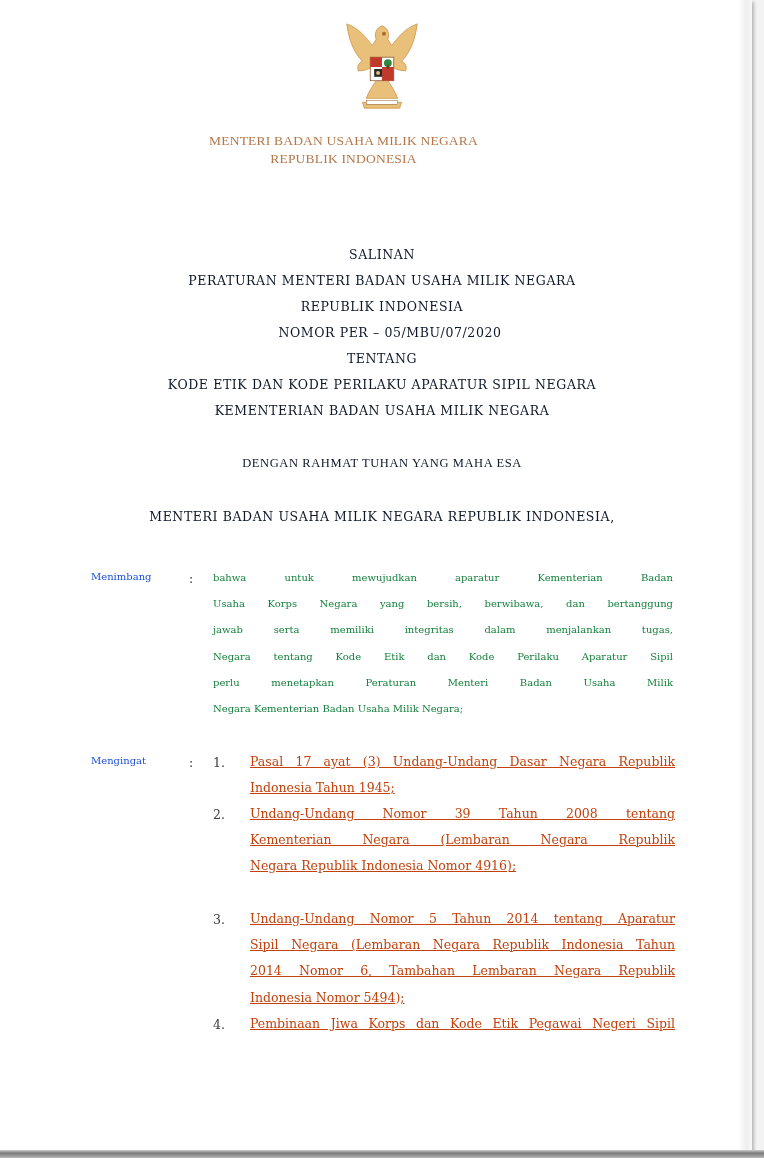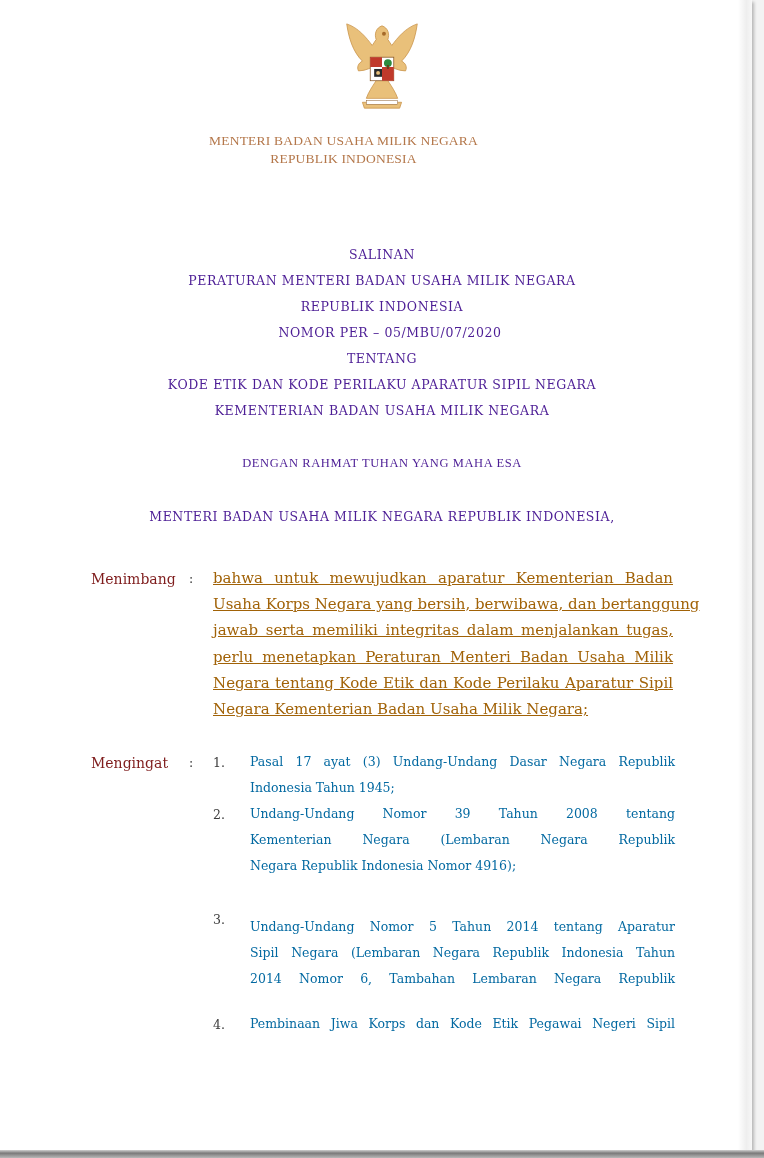--- a/index.html
+++ b/index.html
@@ -23,41 +23,41 @@
       background: linear-gradient(to bottom, #cfcfcf, #7a7a7a 40%, #b8b8b8);
     }
     .emblem { position: absolute; left: 333px; top: 18px; width: 98px; height: 98px; }
     .letterhead {
       position: absolute; left: 0; width: 687px; text-align: center;
       color: #b4774a; font-family: "Liberation Serif", serif;
       font-size: 13.5px; letter-spacing: 0.2px;
     }
     .center-line {
       position: absolute; left: 0; width: 764px; text-align: center;
-      font-size: 12.5px; letter-spacing: 0.6px; color: #4c1d95;
+      font-size: 12.5px; letter-spacing: 0.6px; color: #0f172a;
       white-space: nowrap;
     }
     .label {
-      position: absolute; font-size: 14px; color: #7f1d1d; white-space: nowrap;
+      position: absolute; font-size: 10px; color: #1d4ed8; white-space: nowrap;
     }
     .colon { position: absolute; font-size: 12.5px; color: #3c3c3c; }
     .body-block {
       position: absolute; left: 213px; width: 460px;
-      font-size: 15px; line-height: 26.2px; text-align: justify;
-      text-align-last: left; color: #a16207; text-decoration: underline;
+      font-size: 10px; line-height: 26.2px; text-align: justify;
+      text-align-last: left; color: #15803d;
     }
     .line { display: block; text-align: justify; text-align-last: justify; height: 26.2px; white-space: nowrap; }
     .line.last { text-align-last: left; }
     .list-item { position: absolute; left: 213px; width: 462px; }
     .list-num {
       position: absolute; left: 0; top: 0; width: 30px; font-size: 12.5px; color: #3c3c3c;
     }
     .list-text {
       position: absolute; left: 37px; width: 425px;
-      font-size: 12.5px; line-height: 26.2px; color: #0369a1;
+      font-size: 12.5px; line-height: 26.2px; color: #c2410c; text-decoration: underline;
     }
     .list-text .line { text-align: justify; text-align-last: justify; }
     .list-text .line.last { text-align-last: left; }
   </style>
 </head>
 <body>
 
 <div class="page"></div>
 <div class="right-edge"></div>
 <div class="bottom-edge"></div>
@@ -90,22 +90,22 @@
 <div class="center-line" style="top:403px;">KEMENTERIAN BADAN USAHA MILIK NEGARA</div>
 <div class="center-line" style="top:456px;font-family:Liberation Serif, serif;">DENGAN RAHMAT TUHAN YANG MAHA ESA</div>
 <div class="center-line" style="top:509px;">MENTERI BADAN USAHA MILIK NEGARA REPUBLIK INDONESIA,</div>
 
 <div class="label" style="left:91px; top:571px;">Menimbang</div>
 <div class="colon" style="left:189px; top:571px;">:</div>
 <div class="body-block" style="top:565px;">
   <span class="line">bahwa untuk mewujudkan aparatur Kementerian Badan</span>
   <span class="line">Usaha Korps Negara yang bersih, berwibawa, dan bertanggung</span>
   <span class="line">jawab serta memiliki integritas dalam menjalankan tugas,</span>
+  <span class="line">Negara tentang Kode Etik dan Kode Perilaku Aparatur Sipil</span>
   <span class="line">perlu menetapkan Peraturan Menteri Badan Usaha Milik</span>
-  <span class="line">Negara tentang Kode Etik dan Kode Perilaku Aparatur Sipil</span>
   <span class="line last">Negara Kementerian Badan Usaha Milik Negara;</span>
 </div>
 
 <div class="label" style="left:91px; top:755px;">Mengingat</div>
 <div class="colon" style="left:189px; top:755px;">:</div>
 
 <div class="list-item" style="top:749px;">
   <div class="list-num" style="top:6px;">1.</div>
   <div class="list-text" style="top:0;">
     <span class="line">Pasal 17 ayat (3) Undang-Undang Dasar Negara Republik</span>
@@ -117,24 +117,25 @@
   <div class="list-num" style="top:6px;">2.</div>
   <div class="list-text" style="top:0;">
     <span class="line">Undang-Undang Nomor 39 Tahun 2008 tentang</span>
     <span class="line">Kementerian Negara (Lembaran Negara Republik</span>
     <span class="line last">Negara Republik Indonesia Nomor 4916);</span>
   </div>
 </div>
 
 <div class="list-item" style="top:906px;">
   <div class="list-num" style="top:6px;">3.</div>
-  <div class="list-text" style="top:8px;">
+  <div class="list-text" style="top:0;">
     <span class="line">Undang-Undang Nomor 5 Tahun 2014 tentang Aparatur</span>
     <span class="line">Sipil Negara (Lembaran Negara Republik Indonesia Tahun</span>
     <span class="line">2014 Nomor 6, Tambahan Lembaran Negara Republik</span>
+    <span class="line last">Indonesia Nomor 5494);</span>
   </div>
 </div>
 
 <div class="list-item" style="top:1011px;">
   <div class="list-num" style="top:6px;">4.</div>
   <div class="list-text" style="top:0;">
     <span class="line">Pembinaan Jiwa Korps dan Kode Etik Pegawai Negeri Sipil</span>
   </div>
 </div>
 

